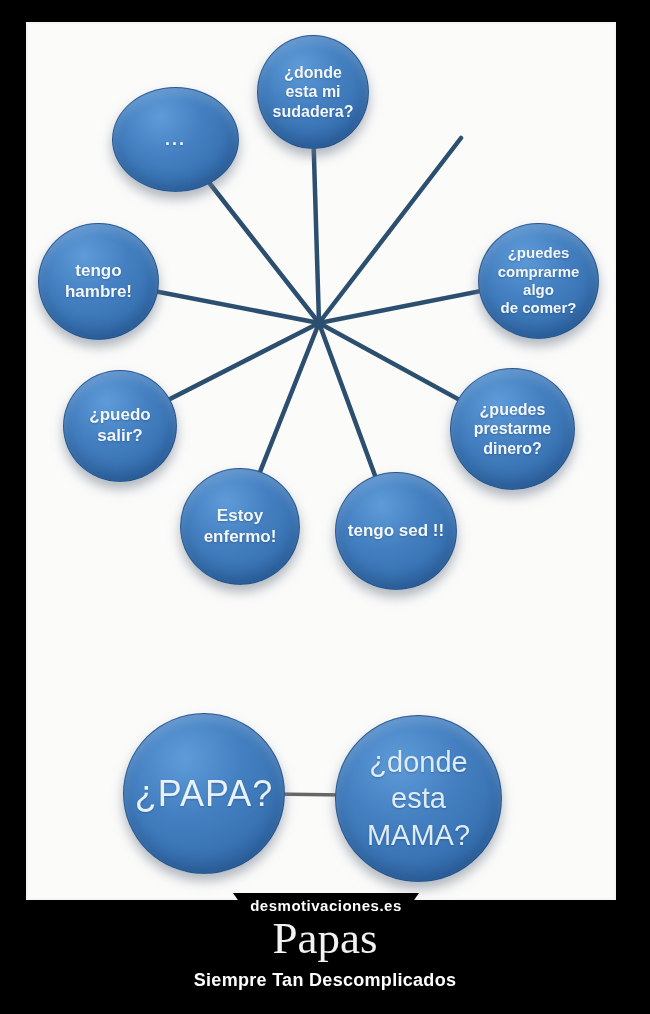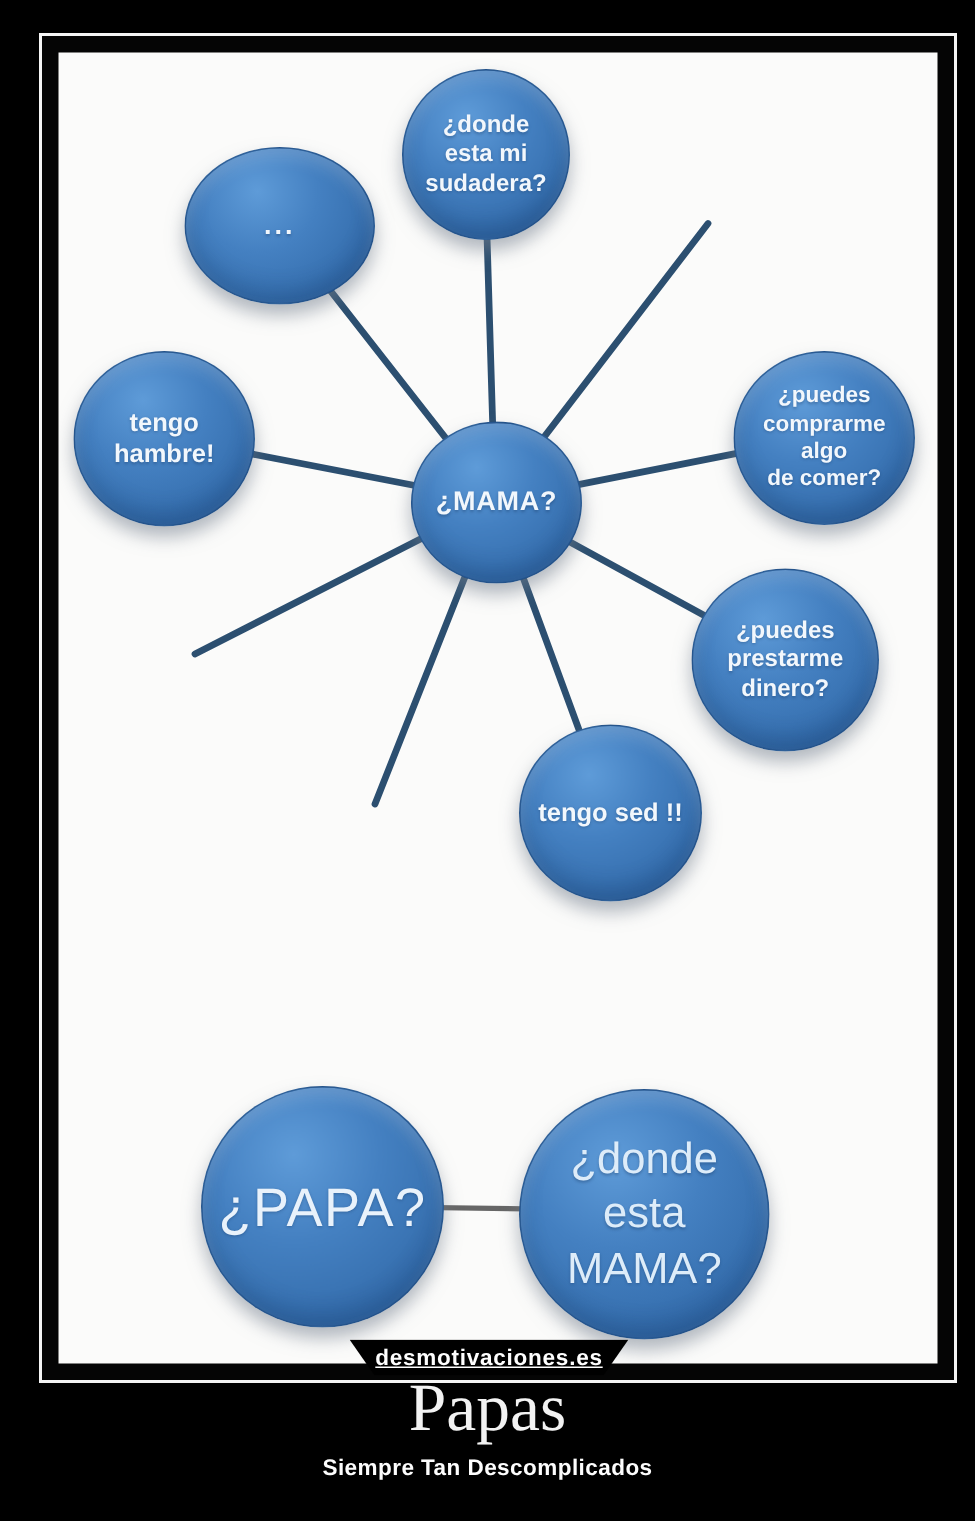--- a/index.html
+++ b/index.html
@@ -10,21 +10,21 @@
     overflow:hidden;
     font-family:"Liberation Sans", sans-serif;
   }
 
   
   .frame {
     position:absolute; left:26px; top:22px;
     width:586px; height:874px;
     border:2px solid #f5f5f5;
     background:#050505;
-    padding:11px;
+    padding:0;
     box-sizing:content-box;
   }
   .photo {
     position:relative;
     width:100%; height:100%;
     background:#fbfbfa;
     overflow:hidden;
   }
   .photo svg.lines { position:absolute; left:0; top:0; z-index:1; }
 
@@ -59,33 +59,33 @@
   .b-dondemama { left:307px; top:691px; width:165px; height:165px;
                  font-size:29px; font-weight:normal; line-height:1.25; color:#ddecf9; }
 
   
   .watermark {
     position:absolute; left:233px; top:893px;
     width:186px; height:24px; z-index:5;
     background:#000;
     clip-path:polygon(0 0, 100% 0, 91% 100%, 9% 100%);
     display:flex; align-items:center; justify-content:center;
-    color:#fefefe; font-size:15px; font-weight:bold; letter-spacing:0.5px;text-decoration:underline;
+    color:#fefefe; font-size:15px; font-weight:bold; letter-spacing:0.5px;
   }
 
   
   .caption { position:absolute; left:0; top:914px; width:650px; text-align:center; }
   .caption .title {
     font-family:"Liberation Serif", serif;
     font-size:45px; font-weight:normal; color:#f2f2f2;
     line-height:1.08; margin:0;
   }
   .caption .subtitle {
     margin-top:7px;
-    font-size:15px; font-weight:bold; color:#fdfdfd; letter-spacing:0.3px;
+    font-size:18px; font-weight:bold; color:#fdfdfd; letter-spacing:0.3px;
   }
 </style>
 </head>
 <body>
 
 <div class="frame">
   <div class="photo">
 
     <svg class="lines" width="586" height="864" viewBox="0 0 586 864">
       <g stroke="#2c4f70" stroke-width="4.5" stroke-linecap="round">
@@ -113,27 +113,32 @@
     <div class="bubble b-hambre">
       <span>tengo
 hambre!</span>
     </div>
     <div class="bubble b-comprarme">
       <span>¿puedes
 comprarme
 algo
 de comer?</span>
     </div>
-    <div class="bubble b-mama">
-      <span>¿MAMA?</span>
+    <div class="bubble b-salir">
+      <span>¿puedo
+salir?</span>
     </div>
     <div class="bubble b-dinero">
       <span>¿puedes
 prestarme
 dinero?</span>
+    </div>
+    <div class="bubble b-enfermo">
+      <span>Estoy
+enfermo!</span>
     </div>
     <div class="bubble b-sed">
       <span>tengo sed !!</span>
     </div>
 
     <div class="bubble b-papa">
       <span>¿PAPA?</span>
     </div>
     <div class="bubble b-dondemama">
       <span>¿donde

